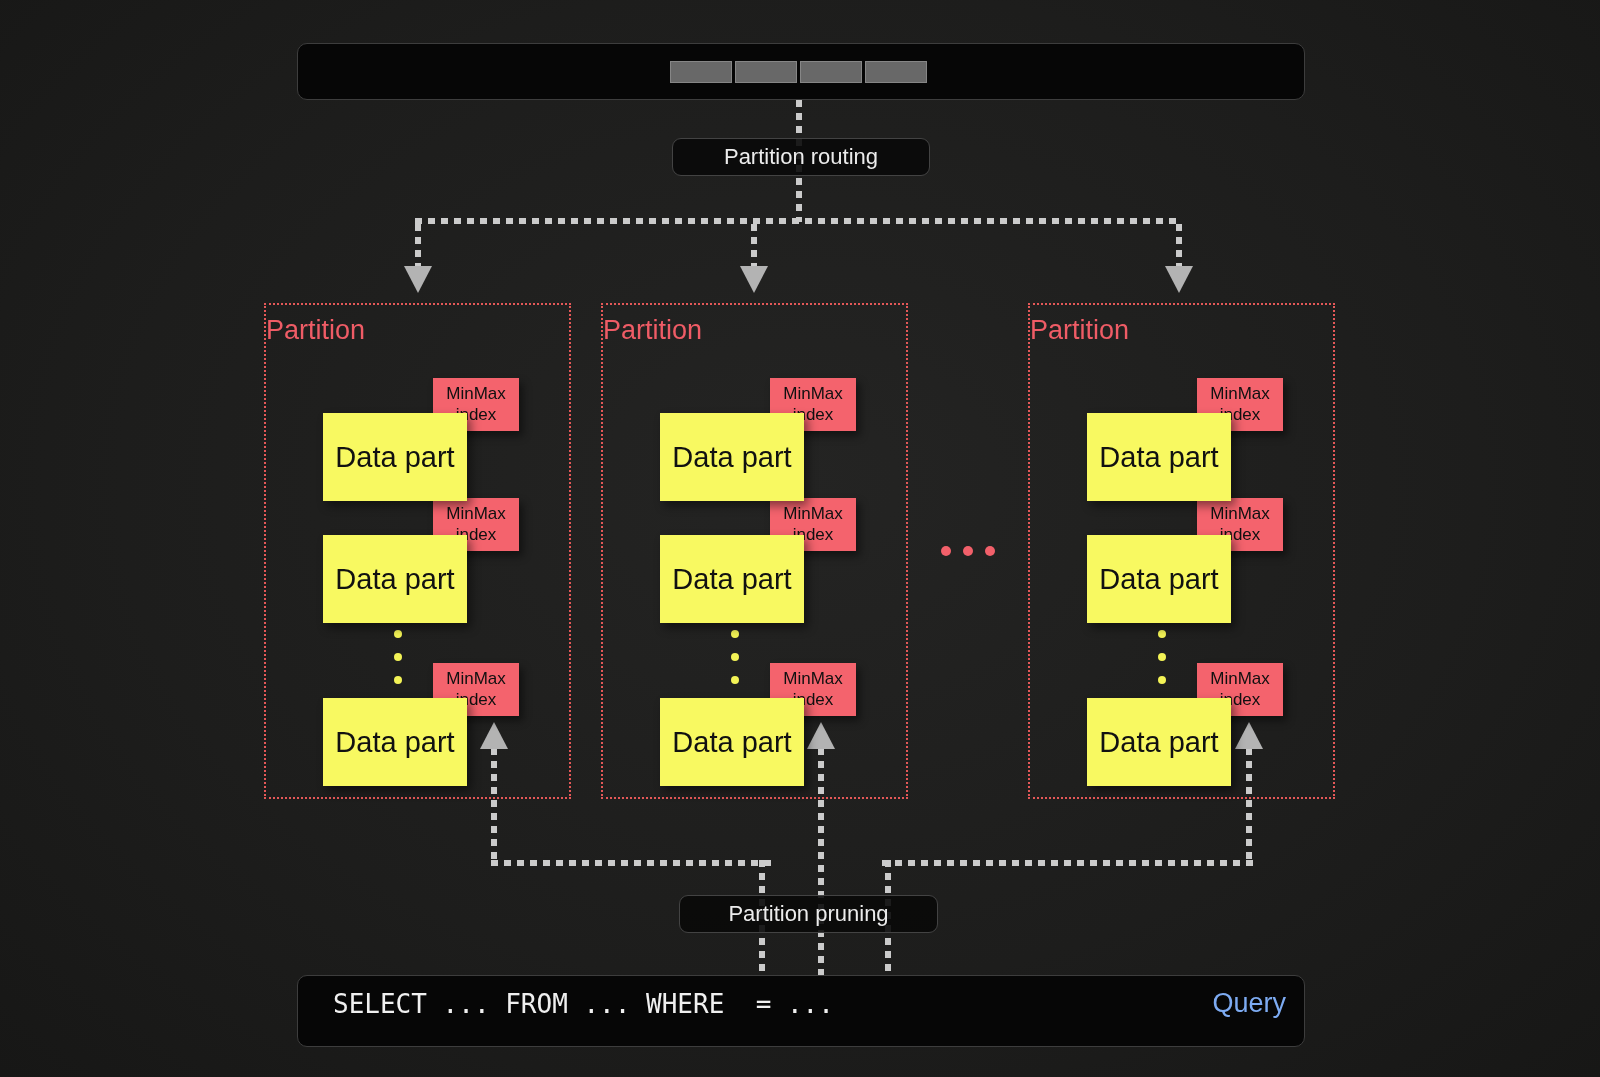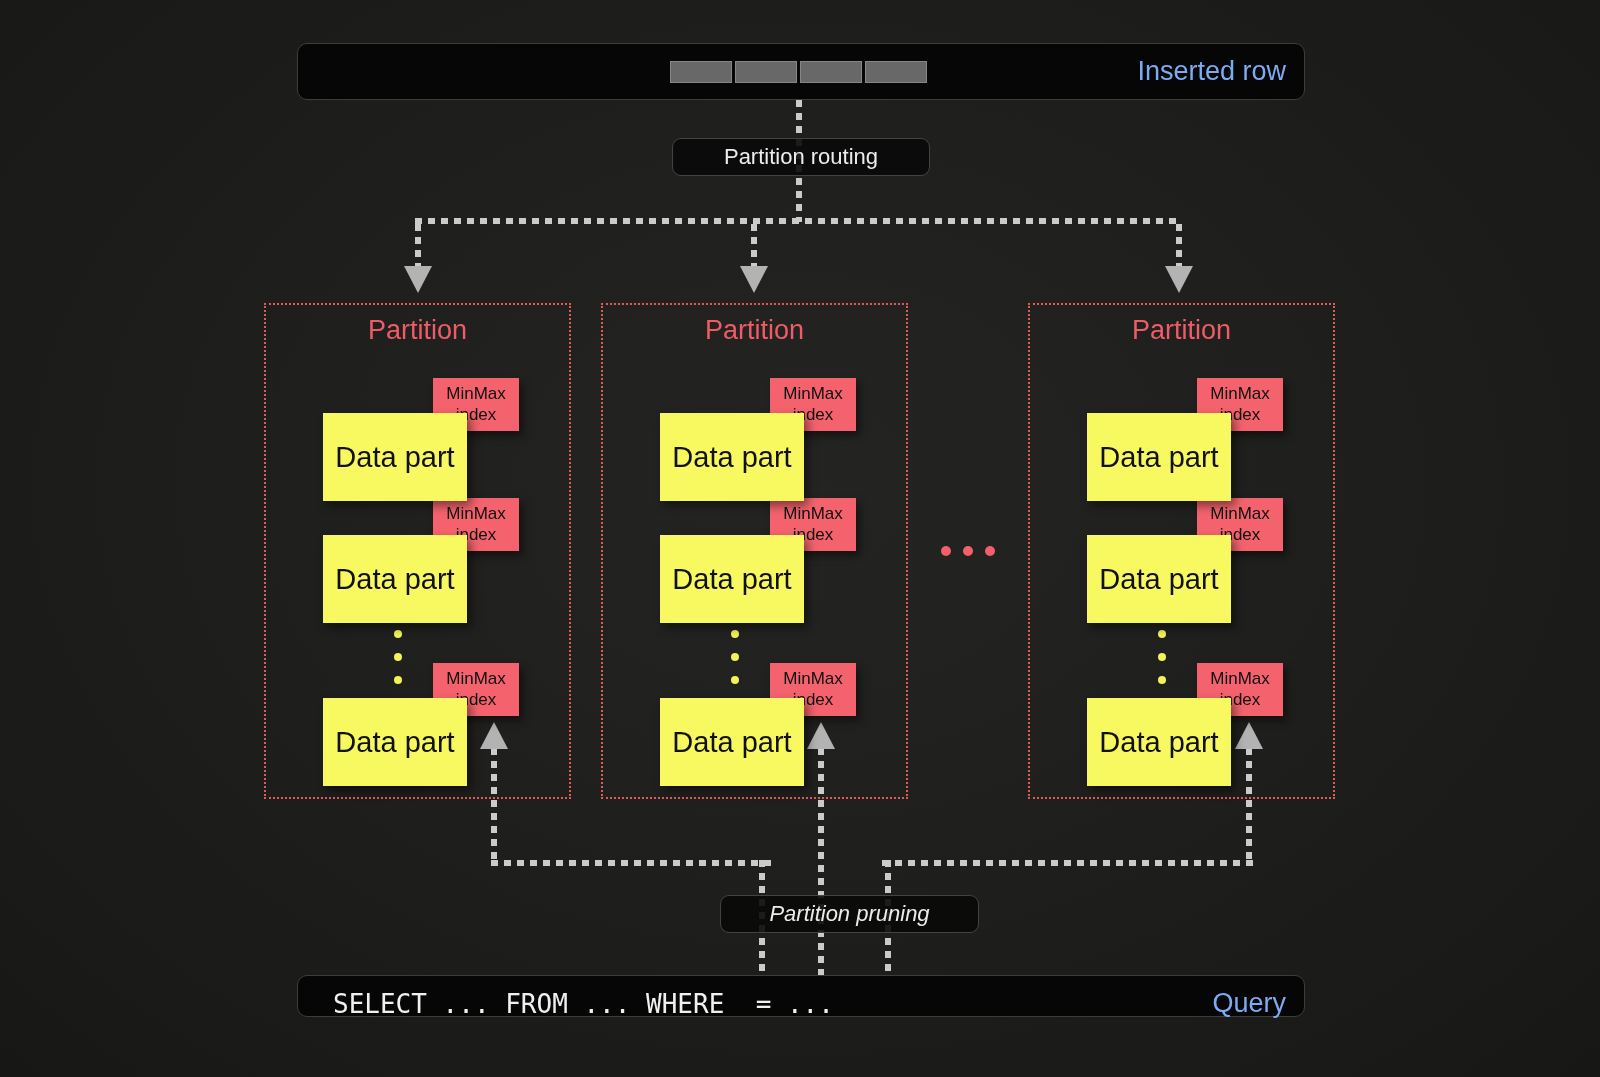--- a/index.html
+++ b/index.html
@@ -29,21 +29,21 @@
   
   .dlh{position:absolute;height:6px;background:repeating-linear-gradient(90deg,var(--dash) 0 7px,transparent 7px 13px);z-index:2;}
   .dlv{position:absolute;width:6px;background:repeating-linear-gradient(180deg,var(--dash) 0 7px,transparent 7px 13px);z-index:2;}
   .arr-down{position:absolute;width:0;height:0;border-left:14px solid transparent;
         border-right:14px solid transparent;border-top:27px solid var(--head);z-index:3;}
   .arr-up{position:absolute;width:0;height:0;border-left:14px solid transparent;
         border-right:14px solid transparent;border-bottom:27px solid var(--head);z-index:3;}
   
   .partition{position:absolute;top:303px;width:307px;height:496px;border:2px dotted var(--pborder);
         box-sizing:border-box;z-index:4;}
-  .ptitle{position:absolute;top:10px;left:0;width:100%;text-align:center;color:var(--pred);font-size:27px;}
+  .ptitle{position:absolute;top:10px;left:0;width:100%;color:var(--pred);font-size:27px;}
   .minmax{position:absolute;left:167px;width:86px;height:53px;background:var(--mmred);
         display:flex;align-items:center;justify-content:center;text-align:center;
         color:#101010;font-size:17px;line-height:1.18;z-index:1;box-shadow:4px 5px 8px rgba(0,0,0,.45);}
   .minmax span{display:block;width:70px;}
   .dpart{position:absolute;left:57px;width:144px;height:88px;background:var(--yellow);
         display:flex;align-items:center;justify-content:center;color:#111;font-size:29px;
         z-index:2;box-shadow:4px 5px 9px rgba(0,0,0,.45);}
   .vdots{position:absolute;left:128px;width:8px;z-index:1;}
   .vdots i{display:block;width:8px;height:8px;border-radius:50%;background:#f3f356;margin-bottom:15px;}
   .hdots{position:absolute;top:546px;left:941px;display:flex;gap:12px;z-index:1;}
@@ -56,21 +56,20 @@
 </head>
 <body>
 
 <div class="bar" style="top:43px;">
   <div class="segs">
     <div class="seg"></div>
     <div class="seg"></div>
     <div class="seg"></div>
     <div class="seg"></div>
   </div>
-  <div class="bar-label">Inserted row</div>
 </div>
 
 <div class="dlv" style="left:796px;top:100px;height:122px;"></div>
 <div class="pill" style="left:672px;top:138px;width:258px;">Partition routing</div>
 <div class="dlh" style="left:415px;top:218px;width:767px;"></div>
 
 <div class="dlv" style="left:415px;top:224px;height:44px;"></div>
 <div class="arr-down" style="left:404px;top:266px;"></div>
 <div class="dlv" style="left:751px;top:224px;height:44px;"></div>
 <div class="arr-down" style="left:740px;top:266px;"></div>
@@ -152,18 +151,18 @@
 <div class="dlv" style="left:759px;top:860px;height:115px;"></div>
 
 <div class="arr-up" style="left:807px;top:722px;"></div>
 <div class="dlv" style="left:818px;top:748px;height:227px;"></div>
 
 <div class="dlh" style="left:882px;top:860px;width:371px;"></div>
 <div class="dlv" style="left:885px;top:860px;height:115px;"></div>
 <div class="arr-up" style="left:1235px;top:722px;"></div>
 <div class="dlv" style="left:1246px;top:748px;height:114px;"></div>
 
-<div class="pill" style="left:720px;top:895px;width:259px;font-style:italic;">Partition pruning</div>
+<div class="pill" style="left:679px;top:895px;width:259px;">Partition pruning</div>
 
-<div class="bar" style="top:975px;height:42px;padding-left:18px;">
+<div class="bar" style="top:975px;height:72px;padding-left:18px;">
   <div class="sql"><span>SELECT ... FROM ... WHERE </span><span> = ...</span></div>
   <div class="bar-label">Query</div>
 </div>
 
 </body></html>

